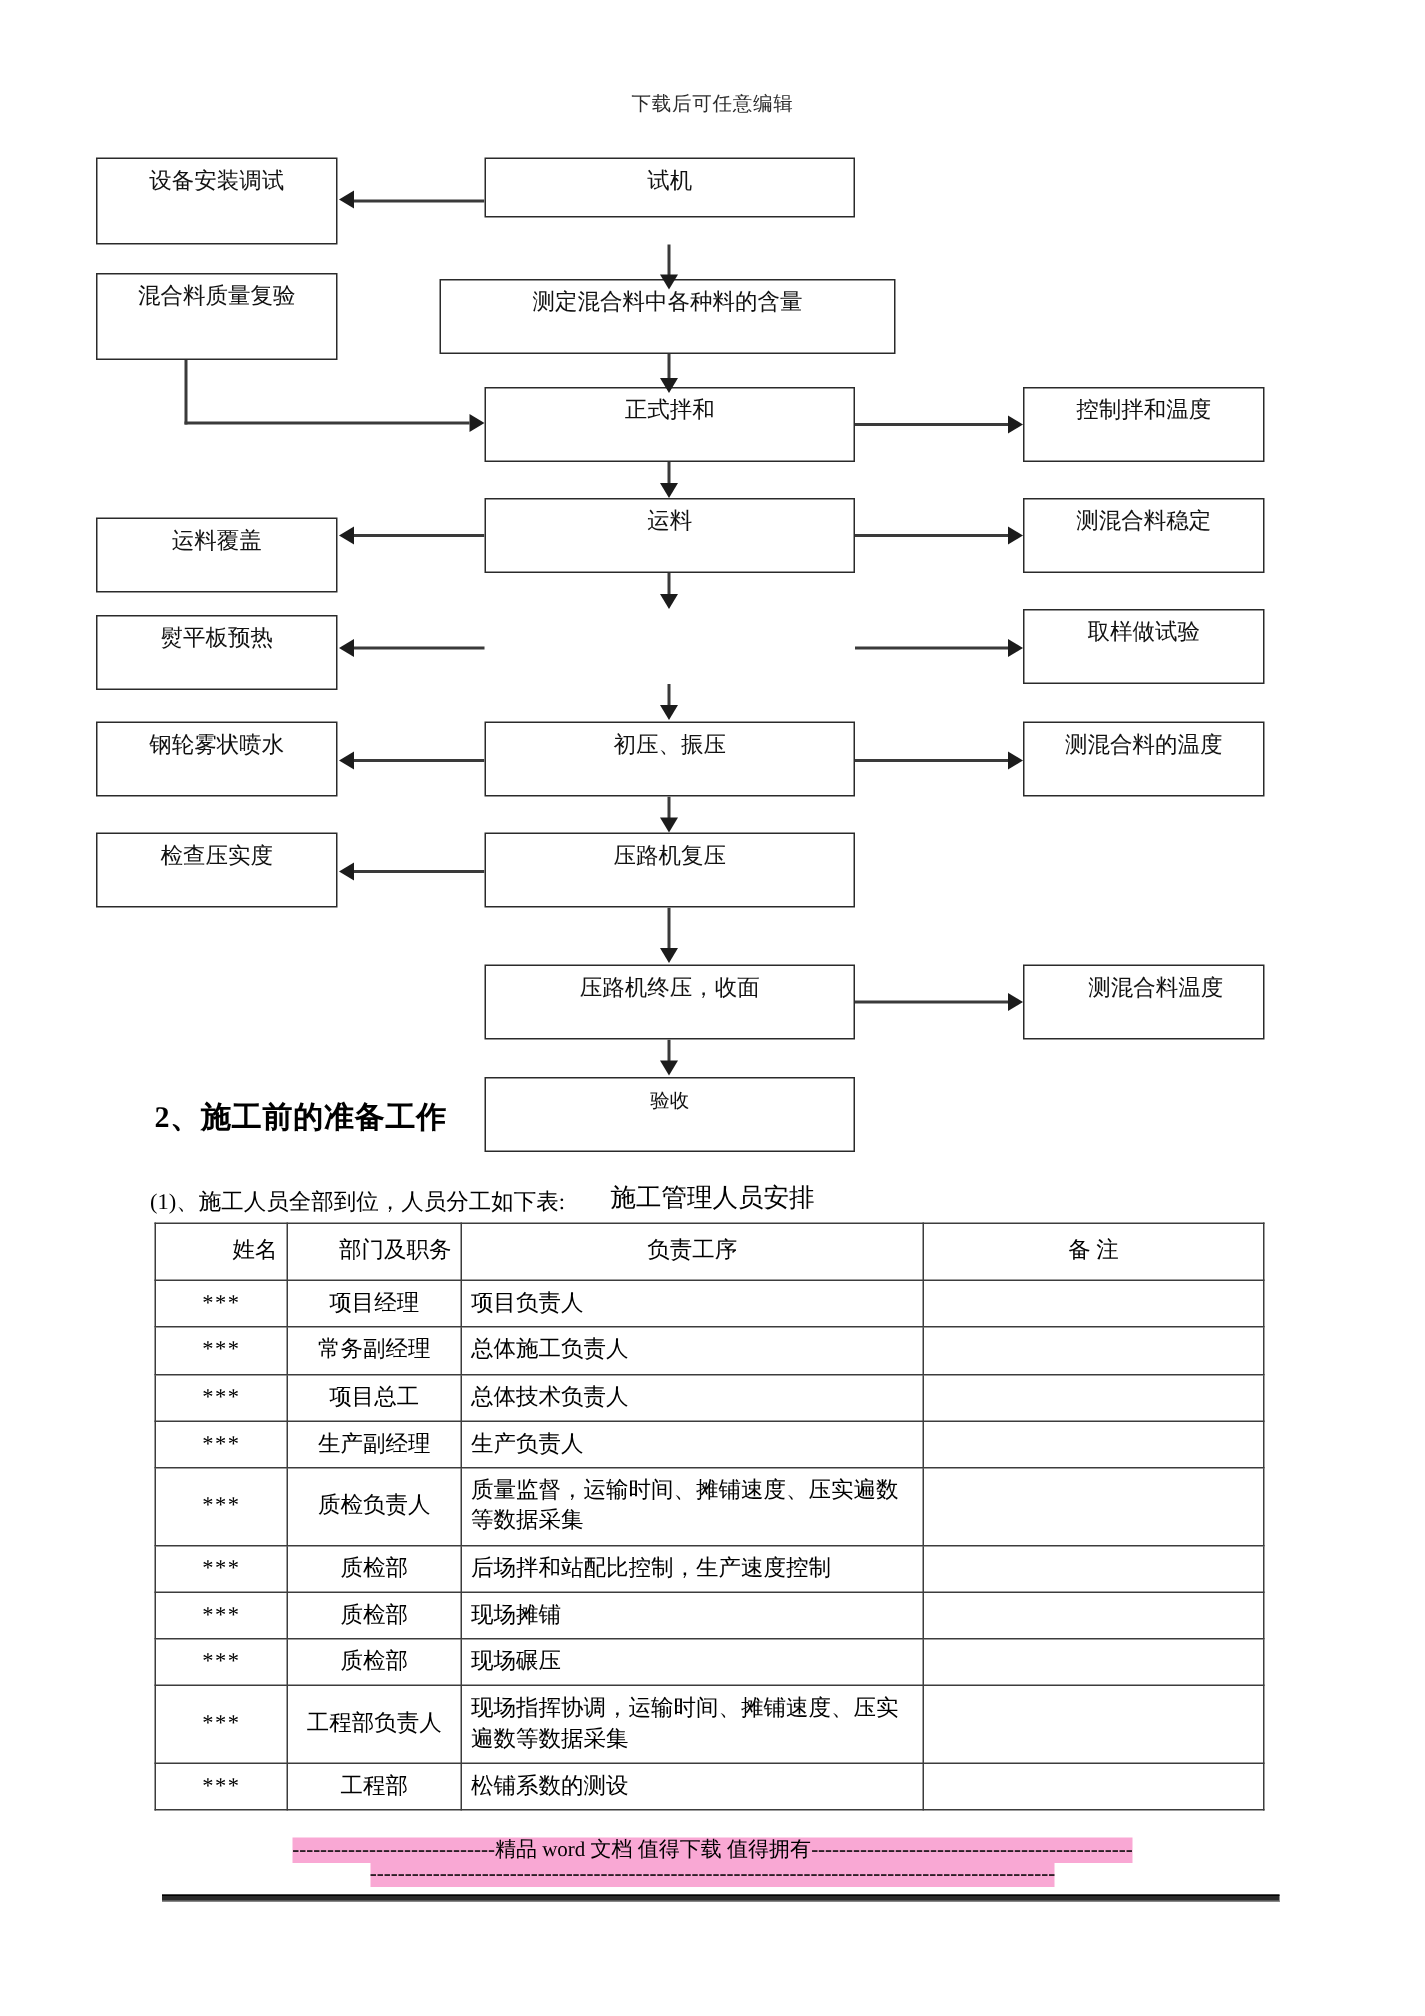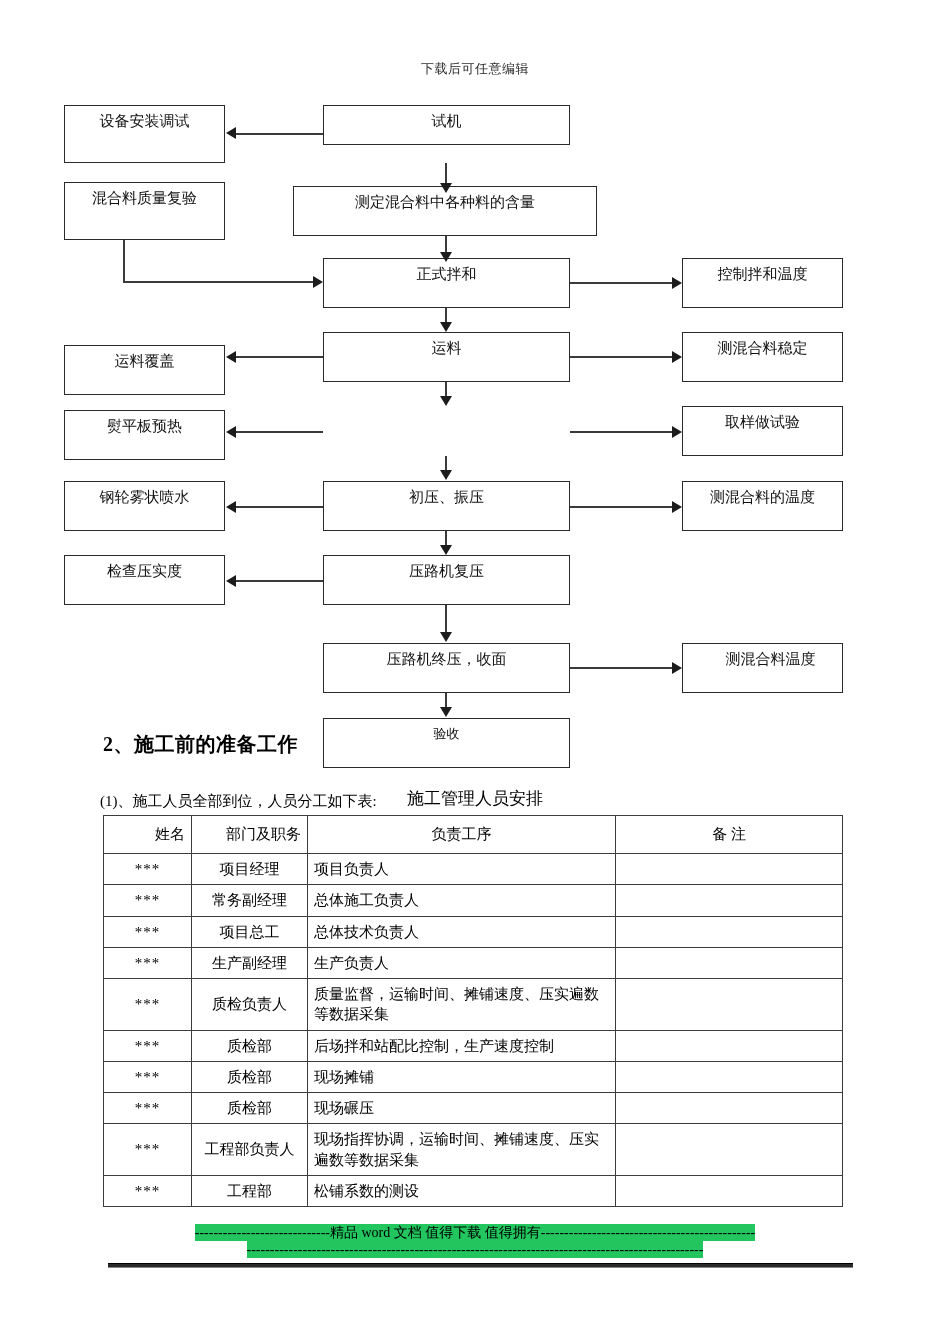--- a/index.html
+++ b/index.html
@@ -142,21 +142,21 @@
   .footer-band {
     position: absolute;
     left: 0;
     top: 1224px;
     width: 950px;
     text-align: center;
     font-size: 14px;
     z-index: 6;
   }
   .footer-band .hl {
-    background: #22c55e;
+    background: #f9a8d4;
     padding: 1px 0;
   }
   .footer-rule {
     position: absolute;
     left: 108px;
     top: 1263px;
     width: 745px;
     height: 3px;
     border-top: 1px solid #000;
     border-bottom: 1px solid #888;

